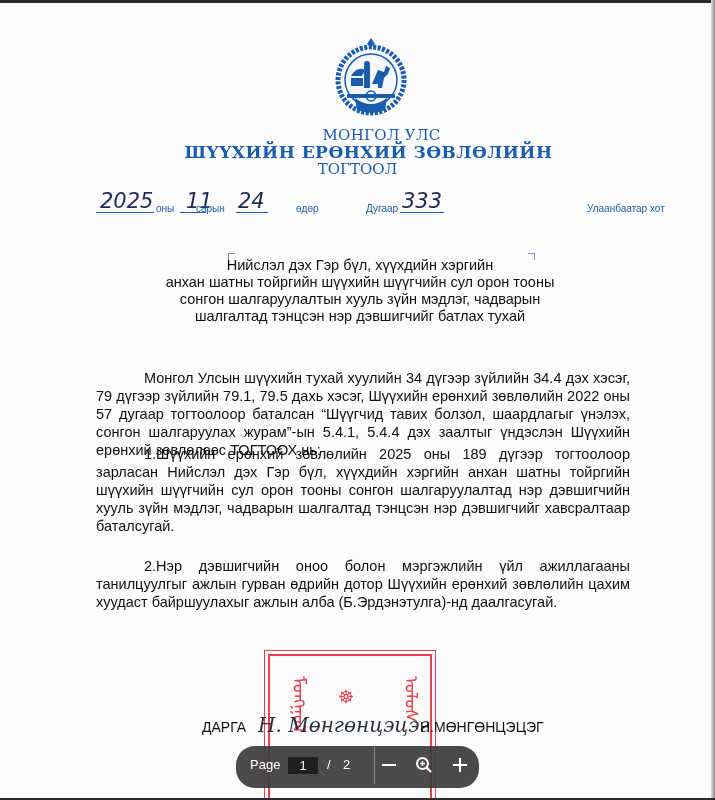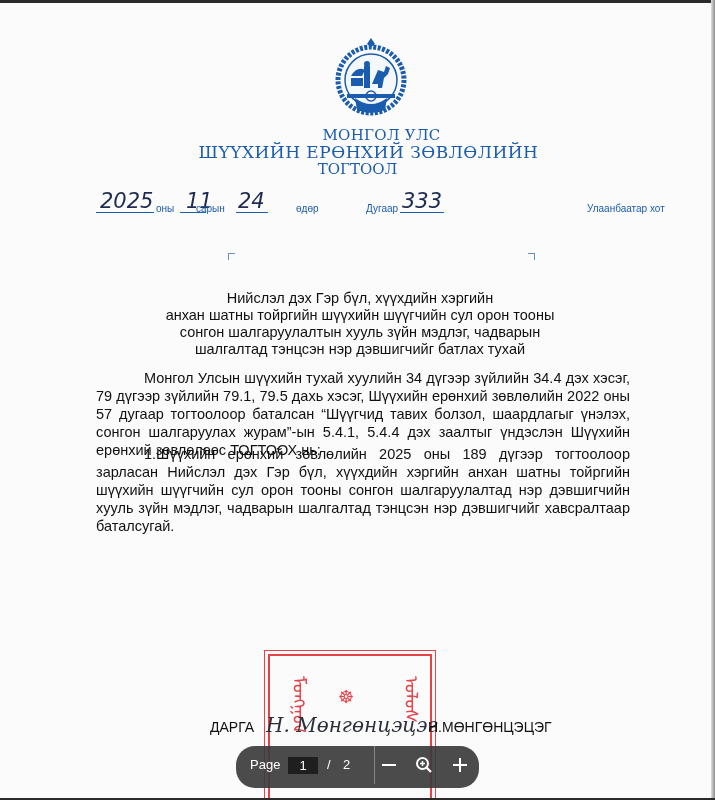--- a/index.html
+++ b/index.html
@@ -10,43 +10,43 @@
     }
     .top-bar { position: absolute; left: 0; top: 0; width: 715px; height: 3px; background: #2a2a2a; }
     .bottom-bar { position: absolute; left: 0; bottom: 0; width: 715px; height: 2px; background: #2a2a2a; }
     .right-edge { position: absolute; right: 0; top: 0; width: 4px; height: 800px;
       background: linear-gradient(to right, #e0e0e0, #8a8a8a); }
     .page { position: absolute; left: 0; top: 3px; width: 711px; height: 795px; background: #fbfbfb; }
 
     .emblem { position: absolute; left: 333px; top: 33px; width: 76px; height: 86px; }
     .header { position: absolute; left: 0; top: 124px; width: 715px; text-align: center; color: #1a5cad; font-family: "DejaVu Serif", serif; }
     .header .country { font-size: 15px; line-height: 16px; letter-spacing: 0.3px; padding-left: 48px; }
-    .header .council { font-size: 17px; line-height: 18px; font-weight: normal; letter-spacing: 0.5px; margin-left: 22px; }
+    .header .council { font-size: 17px; line-height: 18px; font-weight: bold; letter-spacing: 0.5px; margin-left: 22px; }
     .header .resolution { font-size: 15px; line-height: 16px; }
 
     .date-row { position: absolute; top: 188px; left: 96px; height: 26px; width: 600px; color: #1a5cad; font-size: 10px; }
     .hand { font-family: "DejaVu Sans", sans-serif; font-style: italic; color: #1d2a52; font-size: 21px; position: absolute; top: -2px; }
     .uline { position: absolute; border-bottom: 1px solid #1a5cad; top: 21px; height: 0; }
     .lbl { position: absolute; top: 12px; font-size: 10px; color: #1a5cad; }
 
-    .title { position: absolute; left: 150px; top: 254px; width: 420px; text-align: center; font-size: 14.5px; line-height: 17px; color: #111; margin-top: 33px; }
+    .title { position: absolute; left: 150px; top: 254px; width: 420px; text-align: center; font-size: 14.5px; line-height: 17px; color: #111; }
     .corner { position: absolute; width: 6px; height: 6px; border-color: #6c8fc2; border-style: solid; }
     .corner.tl { left: 228px; top: 250px; border-width: 1px 0 0 1px; }
     .corner.tr { left: 528px; top: 250px; border-width: 1px 1px 0 0; }
 
     .body-text { position: absolute; left: 96px; width: 534px; font-size: 14.5px; line-height: 18px; color: #111; text-align: justify; }
     .p1 { top: 366px; }
     .p2 { top: 442px; }
     .p3 { top: 554px; }
     .body-text p { margin: 0; text-indent: 48px; }
 
     .stamp { position: absolute; left: 268px; top: 651px; width: 160px; height: 149px; border: 2px solid #e0232b; outline: 1px solid #e0232b; outline-offset: 3px; opacity: 0.85; }
     .stamp .glyph { position: absolute; color: #e0232b; font-size: 18px; }
 
-    .sign-row { position: absolute; left: 202px; top: 714px; height: 22px; width: 420px; font-size: 14px; color: #111; margin-left: 8px; }
+    .sign-row { position: absolute; left: 202px; top: 714px; height: 22px; width: 420px; font-size: 14px; color: #111; }
     .sign-row .pos { position: absolute; left: 0; top: 2px; }
     .sign-row .sig { position: absolute; left: 56px; top: -4px; font-family: "DejaVu Serif", serif; font-style: italic; font-size: 20px; color: #2a2f3a; }
     .sign-row .name { position: absolute; left: 218px; top: 2px; }
 
     .toolbar { position: absolute; left: 236px; top: 746px; width: 243px; height: 42px; border-radius: 19px; background: rgba(60,60,60,0.92); color: #fff; font-size: 13px; }
     .toolbar .page-lbl { position: absolute; left: 14px; top: 11px; }
     .toolbar .page-input { position: absolute; left: 52px; top: 11px; width: 30px; height: 17px; background: #1f1f1f; color: #fff; border: none; text-align: center; font-size: 13px; font-family: "Liberation Sans", sans-serif; padding: 0; }
     .toolbar .sep-slash { position: absolute; left: 91px; top: 11px; }
     .toolbar .total { position: absolute; left: 107px; top: 11px; }
     .toolbar .divider { position: absolute; left: 138px; top: 0; width: 1px; height: 38px; background: #888; }
@@ -106,20 +106,23 @@
     <div>сонгон шалгаруулалтын хууль зүйн мэдлэг, чадварын</div>
     <div>шалгалтад тэнцсэн нэр дэвшигчийг батлах тухай</div>
   </div>
 
   <div class="body-text p1">
     <p>Монгол Улсын шүүхийн тухай хуулийн 34 дүгээр зүйлийн 34.4 дэх хэсэг, 79 дүгээр зүйлийн 79.1, 79.5 дахь хэсэг, Шүүхийн ерөнхий зөвлөлийн 2022 оны 57 дугаар тогтоолоор баталсан “Шүүгчид тавих болзол, шаардлагыг үнэлэх, сонгон шалгаруулах журам”-ын 5.4.1, 5.4.4 дэх заалтыг үндэслэн Шүүхийн ерөнхий зөвлөлөөс ТОГТООХ нь:</p>
   </div>
   <div class="body-text p2">
     <p>1.Шүүхийн ерөнхий зөвлөлийн 2025 оны 189 дүгээр тогтоолоор зарласан Нийслэл дэх Гэр бүл, хүүхдийн хэргийн анхан шатны тойргийн шүүхийн шүүгчийн сул орон тооны сонгон шалгаруулалтад нэр дэвшигчийн хууль зүйн мэдлэг, чадварын шалгалтад тэнцсэн нэр дэвшигчийг хавсралтаар баталсугай.</p>
   </div>
+  <div class="body-text p3">
+    <p>2.Нэр дэвшигчийн оноо болон мэргэжлийн үйл ажиллагааны танилцуулгыг ажлын гурван өдрийн дотор Шүүхийн ерөнхий зөвлөлийн цахим хуудаст байршуулахыг ажлын алба (Б.Эрдэнэтулга)-нд даалгасугай.</p>
+  </div>
 
   <div class="stamp">
     <span class="glyph" style="left:14px; top:20px; writing-mode: vertical-rl;">ᠮᠣᠩᠭᠣᠯ</span>
     <span class="glyph" style="left:68px; top:30px;">☸</span>
     <span class="glyph" style="left:126px; top:20px; writing-mode: vertical-rl;">ᠤᠯᠤᠰ</span>
   </div>
 
   <div class="sign-row">
     <span class="pos">ДАРГА</span>
     <span class="sig">Н. Мөнгөнцэцэг</span>

